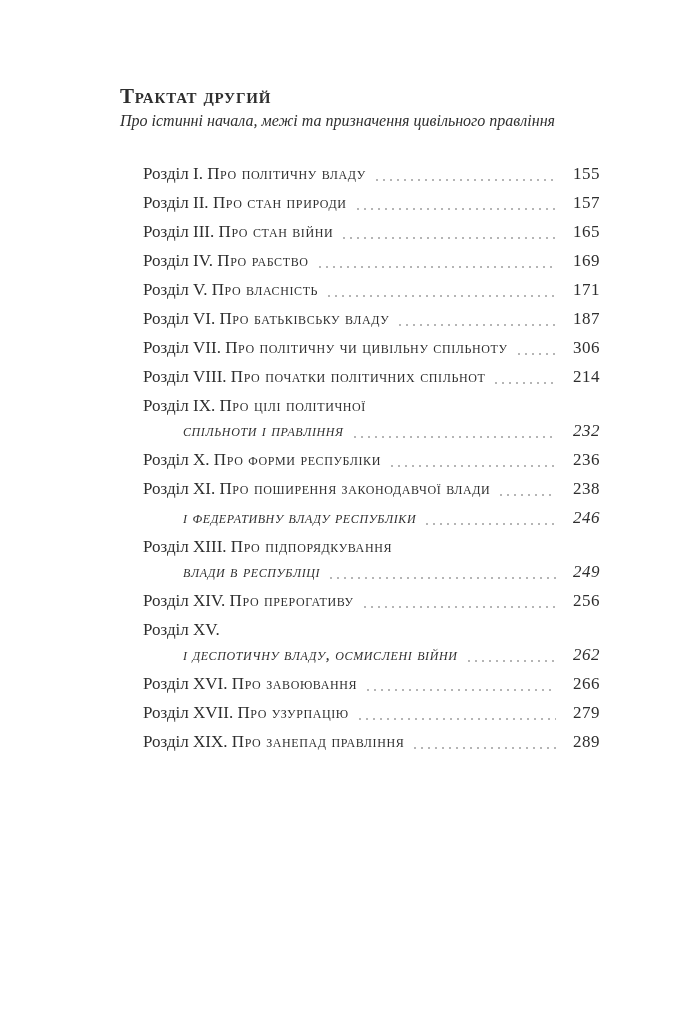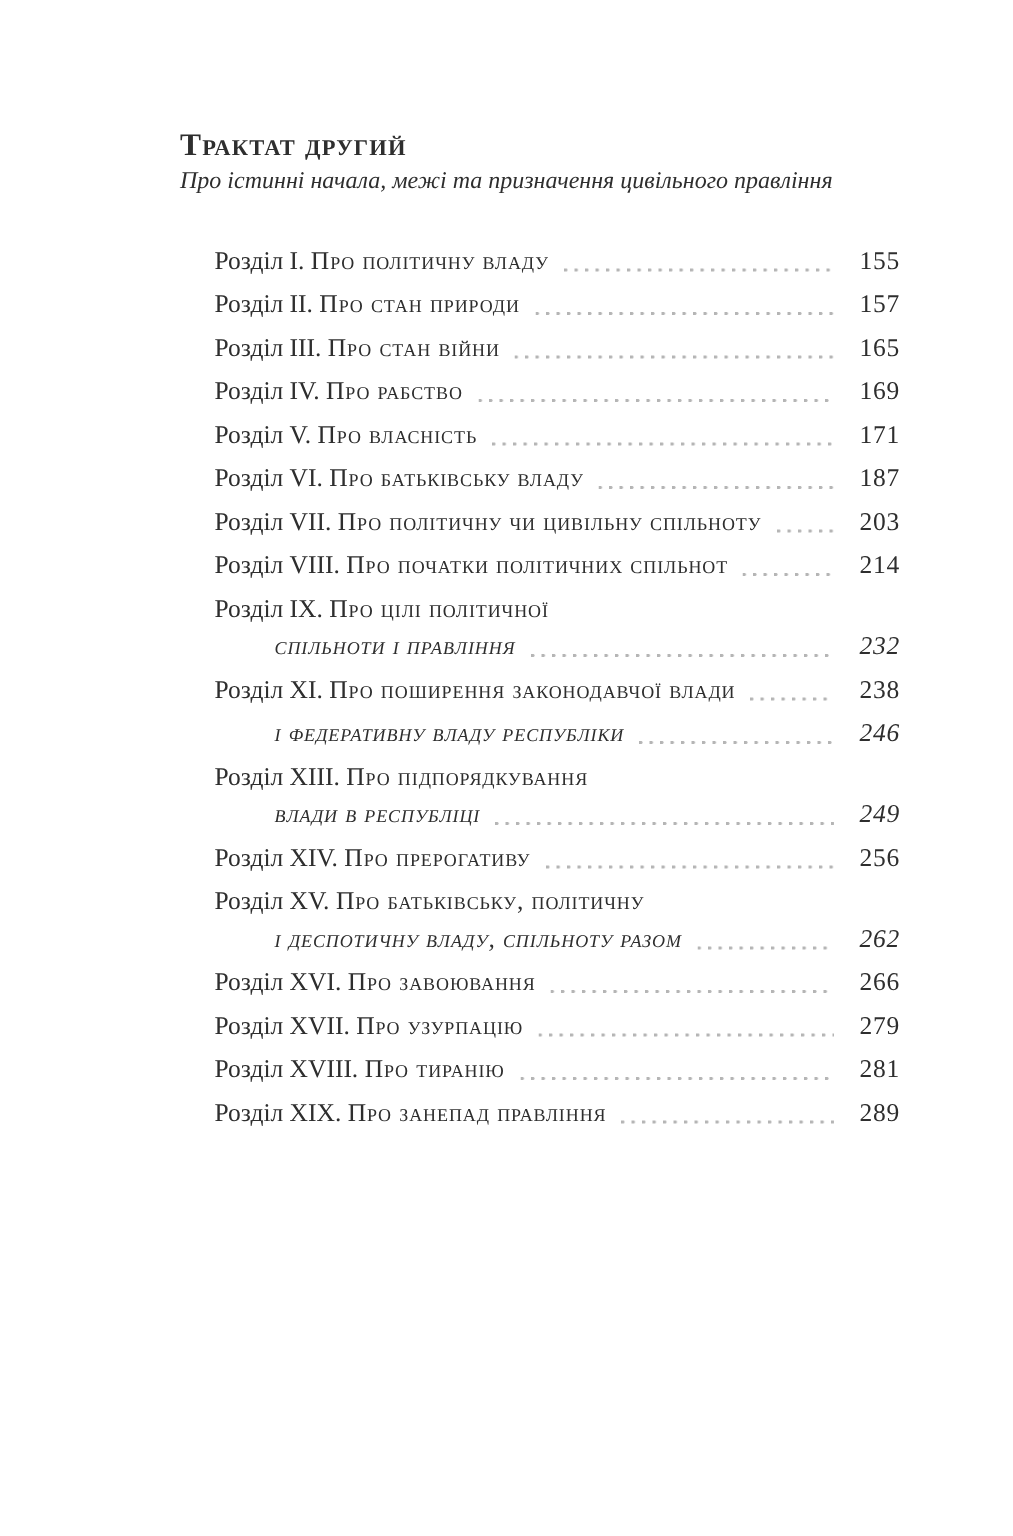--- a/index.html
+++ b/index.html
@@ -134,21 +134,21 @@
           <span class="chapter-title">Про батьківську владу</span>
           <span class="leader"></span>
           <span class="pagenum">187</span>
         </div>
       </div>
       <div class="entry">
         <div class="line">
           <span class="chapter-label">Розділ VII. </span>
           <span class="chapter-title">Про політичну чи цивільну спільноту</span>
           <span class="leader"></span>
-          <span class="pagenum">203</span>
+          <span class="pagenum">306</span>
         </div>
       </div>
       <div class="entry">
         <div class="line">
           <span class="chapter-label">Розділ VIII. </span>
           <span class="chapter-title">Про початки політичних спільнот</span>
           <span class="leader"></span>
           <span class="pagenum">214</span>
         </div>
       </div>
@@ -158,20 +158,28 @@
           <span class="chapter-title">Про цілі політичної</span>
         </div>
         <div class="line cont">
           <span class="chapter-title">спільноти і правління</span>
           <span class="leader"></span>
           <span class="pagenum">232</span>
         </div>
       </div>
       <div class="entry">
         <div class="line">
+          <span class="chapter-label">Розділ X. </span>
+          <span class="chapter-title">Про форми республіки</span>
+          <span class="leader"></span>
+          <span class="pagenum">236</span>
+        </div>
+      </div>
+      <div class="entry">
+        <div class="line">
           <span class="chapter-label">Розділ XI. </span>
           <span class="chapter-title">Про поширення законодавчої влади</span>
           <span class="leader"></span>
           <span class="pagenum">238</span>
         </div>
       </div>
       <div class="entry">
         <div class="line cont">
           <span class="chapter-title">і федеративну владу республіки</span>
           <span class="leader"></span>
@@ -193,50 +201,41 @@
         <div class="line">
           <span class="chapter-label">Розділ XIV. </span>
           <span class="chapter-title">Про прерогативу</span>
           <span class="leader"></span>
           <span class="pagenum">256</span>
         </div>
       </div>
       <div class="entry">
         <div class="line">
           <span class="chapter-label">Розділ XV. </span>
-          <span class="chapter-title">Про батьківську, політичну</span>
-        </div>
-        <div class="line cont">
-          <span class="chapter-title">і деспотичну владу, спільноту разом</span>
+        </div>
+        <div class="line cont">
+          <span class="chapter-title">і деспотичну владу, осмислені війни</span>
           <span class="leader"></span>
           <span class="pagenum">262</span>
         </div>
       </div>
       <div class="entry">
         <div class="line">
           <span class="chapter-label">Розділ XVI. </span>
           <span class="chapter-title">Про завоювання</span>
           <span class="leader"></span>
           <span class="pagenum">266</span>
         </div>
       </div>
       <div class="entry">
         <div class="line">
           <span class="chapter-label">Розділ XVII. </span>
           <span class="chapter-title">Про узурпацію</span>
           <span class="leader"></span>
           <span class="pagenum">279</span>
-        </div>
-      </div>
-      <div class="entry">
-        <div class="line">
-          <span class="chapter-label">Розділ XVIII. </span>
-          <span class="chapter-title">Про тиранію</span>
-          <span class="leader"></span>
-          <span class="pagenum">281</span>
         </div>
       </div>
       <div class="entry">
         <div class="line">
           <span class="chapter-label">Розділ XIX. </span>
           <span class="chapter-title">Про занепад правління</span>
           <span class="leader"></span>
           <span class="pagenum">289</span>
         </div>
       </div>

